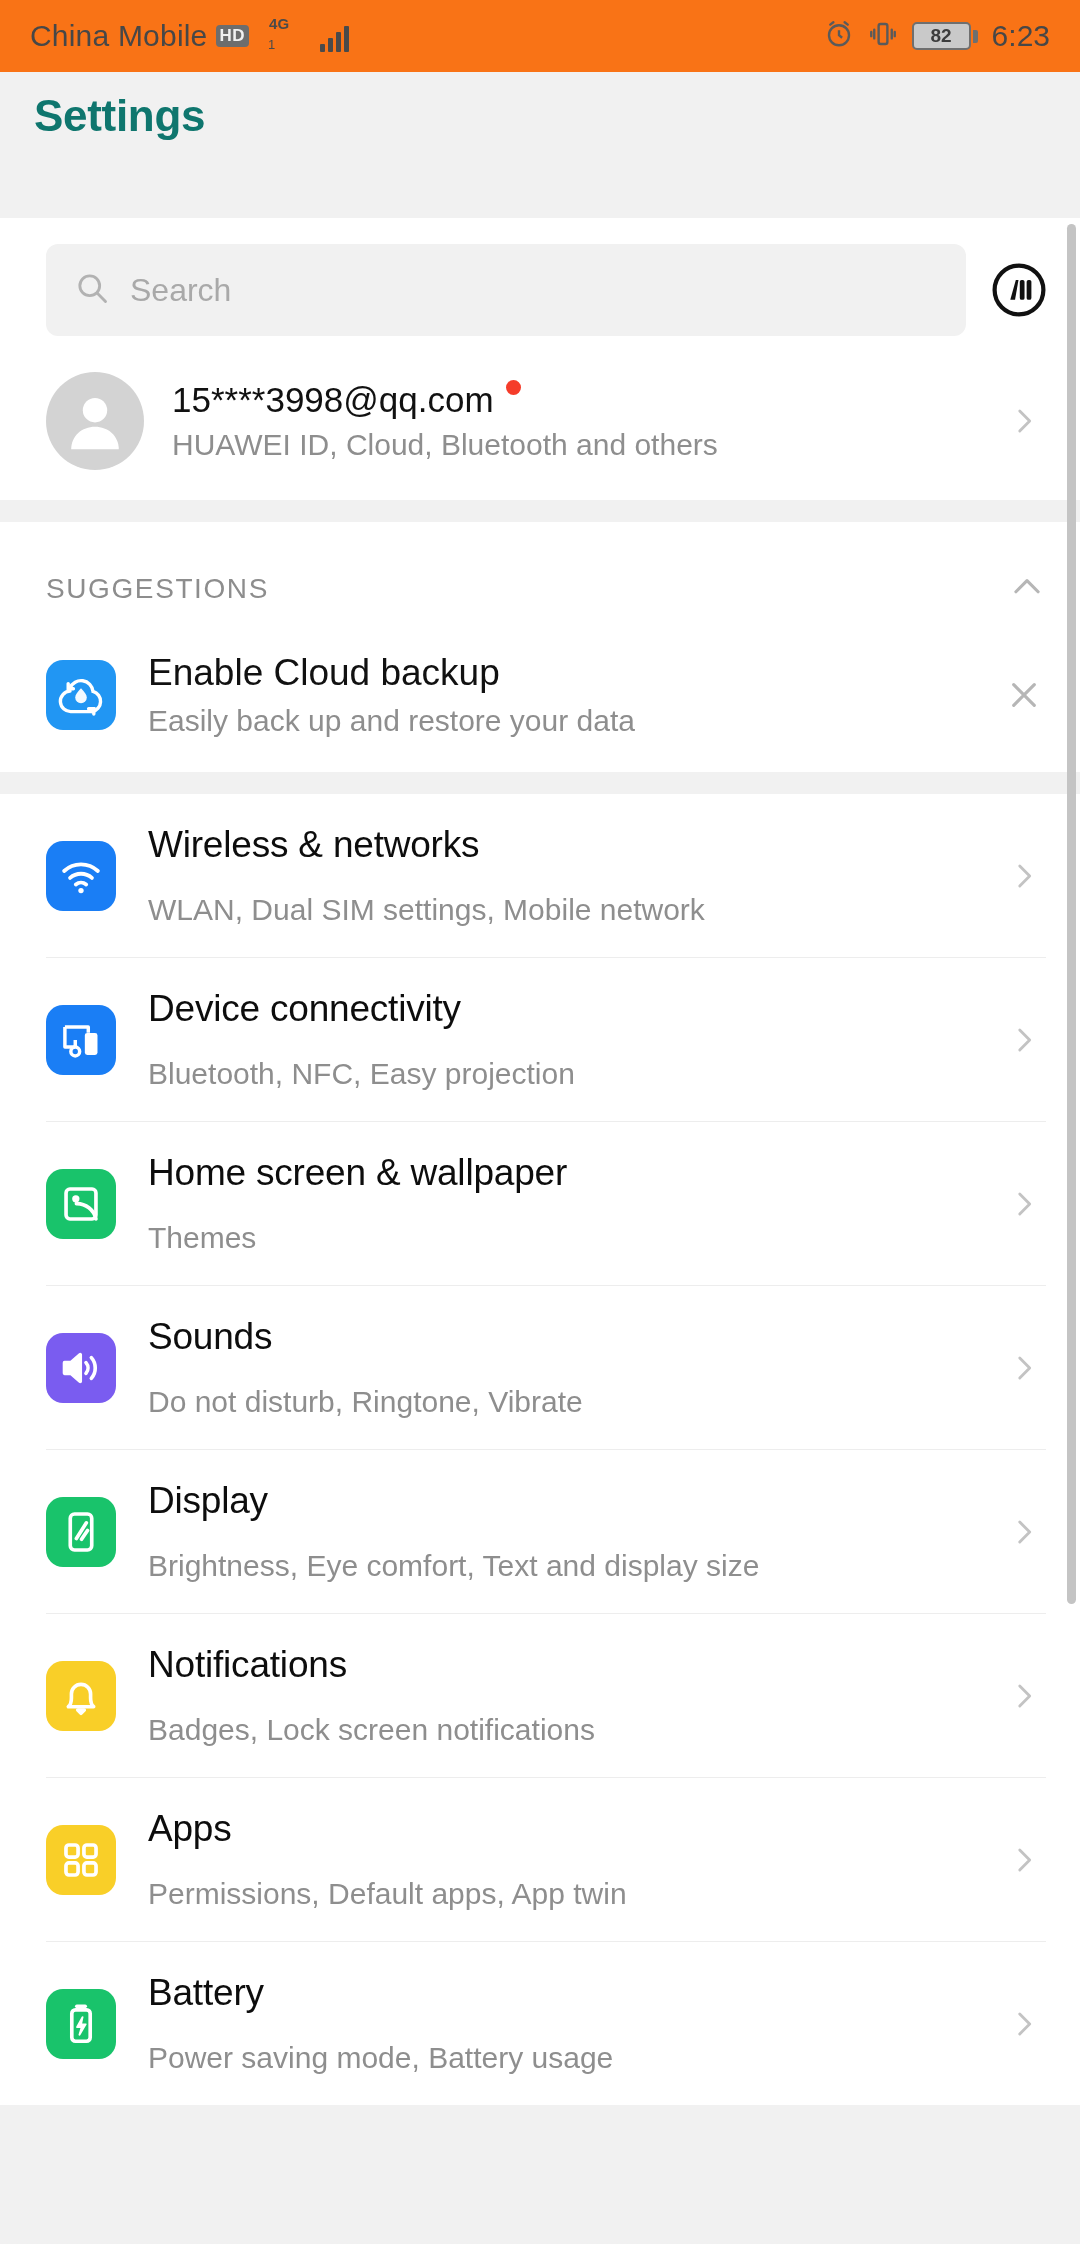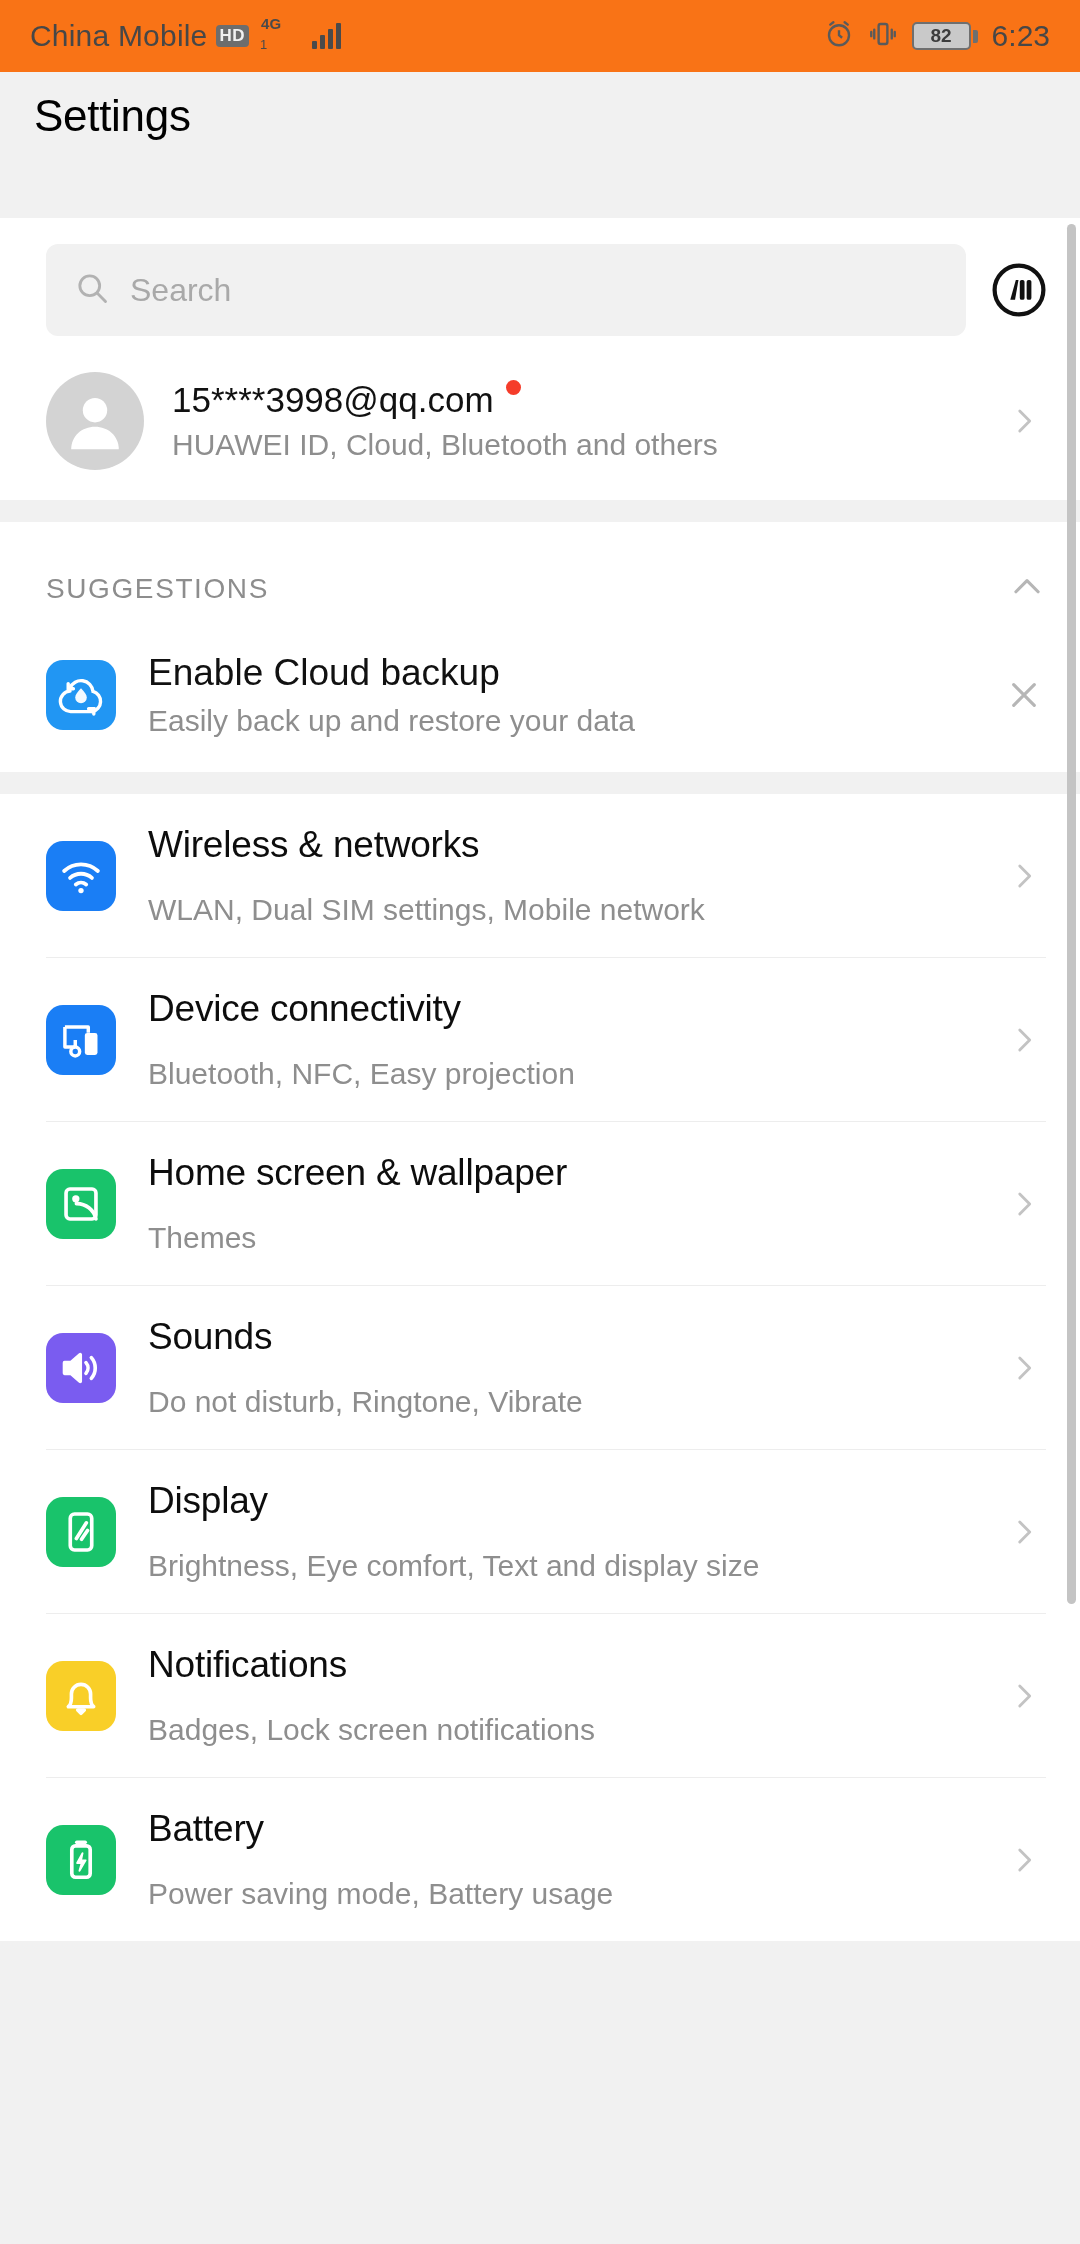--- a/index.html
+++ b/index.html
@@ -16,42 +16,42 @@
   .statusbar {
     height:72px; display:flex; align-items:center;
     padding:0 30px; background:#f97316; color:#4a4a4a;
   }
   .sb-left { display:flex; align-items:center; gap:8px; flex:1; }
   .carrier { font-size:30px; color:#474747; letter-spacing:.2px; }
   .hd-badge {
     background:#6d6d6d; color:#f1f1f1; font-size:17px; font-weight:bold;
     border-radius:4px; padding:1px 4px; line-height:1.15; letter-spacing:.5px;
   }
-  .sig-wrap { display:flex; align-items:center; gap:3px; position:relative; padding-left:2px; }
+  .sig-wrap { display:flex; align-items:flex-end; gap:3px; position:relative; padding-left:2px;margin-left:8px; }
   .sig-label { font-size:15px; line-height:1; position:absolute; top:-4px; left:2px; color:#4a4a4a; font-weight:600;}
   .sig-sub { font-size:13px; position:absolute; bottom:0px; left:1px; color:#4a4a4a;}
   .bars { display:flex; align-items:flex-end; gap:3px; margin-left:16px; }
   .bars i { display:block; width:5px; background:#4a4a4a; border-radius:1px; }
   .bars i:nth-child(1){height:8px;} .bars i:nth-child(2){height:14px;}
   .bars i:nth-child(3){height:20px;} .bars i:nth-child(4){height:26px;}
   .sb-right { display:flex; align-items:center; gap:14px; }
   .battery {
     display:flex; align-items:center;
   }
   .batt-body {
     width:59px; height:28px; border:2.5px solid #6f6f6f; border-radius:5px;
     display:flex; align-items:center; justify-content:center;
     font-size:19px; color:#3c3c3c; background:#c9c9c9; font-weight:600;
   }
   .batt-tip { width:5px; height:13px; background:#6f6f6f; border-radius:0 2px 2px 0; margin-left:2px; }
   .clock { font-size:30px; color:#474747; }
 
   
   .titlebar { height:88px; padding:0 34px; display:flex; align-items:center; background:#f1f1f1; }
-  .title { font-size:44px; font-weight:normal; color:#000000; letter-spacing:-0.3px; }
+  .title { font-size:44px; font-weight:bold; color:#0f766e; letter-spacing:-0.3px; }
   .header-gap { height:58px; background:#f1f1f1; }
 
   
   .content { position:relative; background:#ffffff; }
 
   .search-row { display:flex; align-items:center; padding:26px 30px 22px 46px; background:#fff; gap:22px; }
   .searchbox {
     flex:1; height:92px; background:#f1f1f1; border-radius:12px;
     display:flex; align-items:center; padding:0 28px; gap:20px;
   }
@@ -353,20 +353,41 @@
             <div class="item-sub">Badges, Lock screen notifications</div>
           </div>
           <div class="chev">
             <svg width="34" height="34" viewBox="0 0 24 24" fill="none" stroke="#c3c3c3" stroke-width="2" stroke-linecap="round" stroke-linejoin="round">
                 <path d="M9 5l7 7-7 7"></path>
               </svg>
           </div>
         </div>
       </div>
 
+      <div class="item">
+        <div class="item-inner">
+          <div class="icon-tile" style="background:#f9cf28">
+            <svg width="44" height="44" viewBox="0 0 24 24" fill="none" stroke="#fff" stroke-width="2">
+              <rect x="3.8" y="3.8" width="6.6" height="6.6" rx="1.6"></rect>
+              <rect x="13.6" y="3.8" width="6.6" height="6.6" rx="1.6"></rect>
+              <rect x="3.8" y="13.6" width="6.6" height="6.6" rx="1.6"></rect>
+              <rect x="13.6" y="13.6" width="6.6" height="6.6" rx="1.6"></rect>
+            </svg>
+          </div>
+          <div class="item-text">
+            <div class="item-title">Apps</div>
+            <div class="item-sub">Permissions, Default apps, App twin</div>
+          </div>
+          <div class="chev">
+            <svg width="34" height="34" viewBox="0 0 24 24" fill="none" stroke="#c3c3c3" stroke-width="2" stroke-linecap="round" stroke-linejoin="round">
+                <path d="M9 5l7 7-7 7"></path>
+              </svg>
+          </div>
+        </div>
+      </div>
 
       <div class="item">
         <div class="item-inner">
           <div class="icon-tile" style="background:#19c36b">
             <svg width="46" height="46" viewBox="0 0 24 24" fill="none" stroke="#fff" stroke-width="1.9" stroke-linejoin="round">
               <rect x="7.2" y="4.6" width="9.6" height="16.4" rx="1.9"></rect>
               <path d="M9.8 2.8h4.4" stroke-linecap="round"></path>
               <path d="M12.8 8.4 10 13.6h2.4l-1.2 4 3.2-5.4h-2.4z" fill="#fff" stroke="#fff" stroke-width="1"></path>
             </svg>
           </div>

